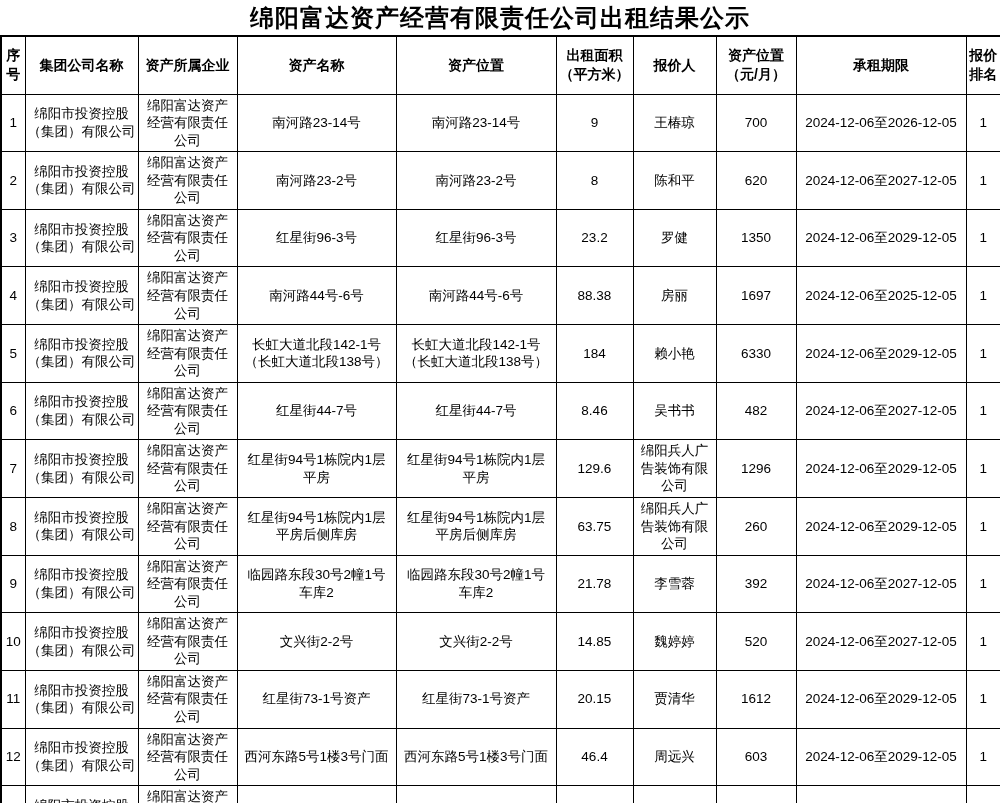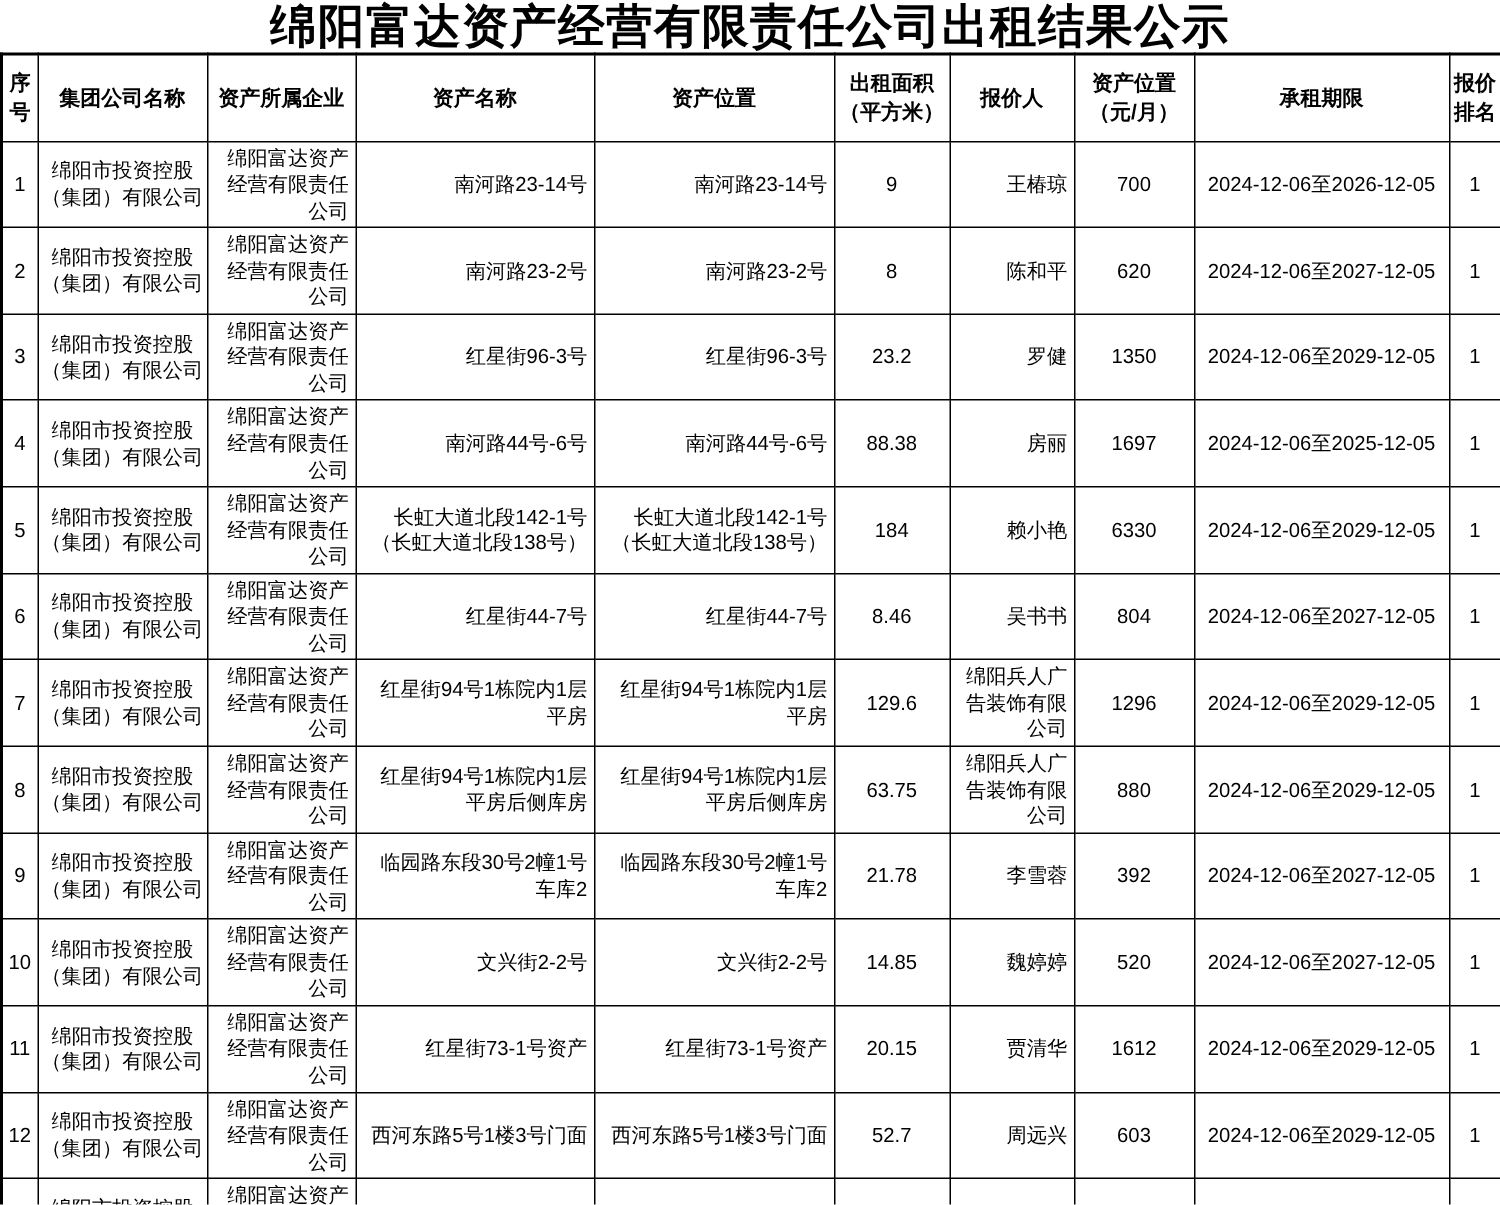--- a/index.html
+++ b/index.html
@@ -8,21 +8,21 @@
     width: 1000px; height: 803px;
     background: #ffffff;
     color: #000000;
     font-family: "Liberation Sans", sans-serif;
     overflow: hidden;
   }
   .page { width: 1000px; height: 803px; background: #ffffff; }
   .title-bar {
     height: 35px;
     display: flex; align-items: center; justify-content: center;
-    font-size: 31px; font-weight: bold;
+    font-size: 24px; font-weight: bold;
     letter-spacing: 1px;
   }
   table.results {
     width: 1000px;
     border-collapse: collapse;
     table-layout: fixed;
     border: 2px solid #000000;
   }
   table.results th, table.results td {
     border: 1px solid #000000;
@@ -38,21 +38,21 @@
     line-height: 1.35;
     padding: 2px 1px;
   }
   tbody tr { height: 39.8px; }
   tbody td {
     font-size: 13.5px;
     line-height: 1.3;
     padding: 2px 4px;
   }
   tbody td.al-center { text-align: center; padding: 2px 1px; }
-  tbody td.al-left   { text-align: right; }
+  tbody td.al-left   { text-align: center; }
 </style>
 </head>
 <body>
 
 <div class="page">
   <div class="title-bar">绵阳富达资产经营有限责任公司出租结果公示</div>
 
   <table class="results">
     <colgroup>
       <col style="width:24px">
@@ -146,21 +146,21 @@
           <td class="al-center">1</td>
         </tr>
         <tr>
           <td class="al-center">6</td>
           <td class="al-center">绵阳市投资控股（集团）有限公司</td>
           <td class="al-left">绵阳富达资产经营有限责任公司</td>
           <td class="al-left">红星街44-7号</td>
           <td class="al-left">红星街44-7号</td>
           <td class="al-center">8.46</td>
           <td class="al-left">吴书书</td>
-          <td class="al-center">804</td>
+          <td class="al-center">482</td>
           <td class="al-center">2024-12-06至2027-12-05</td>
           <td class="al-center">1</td>
         </tr>
         <tr>
           <td class="al-center">7</td>
           <td class="al-center">绵阳市投资控股（集团）有限公司</td>
           <td class="al-left">绵阳富达资产经营有限责任公司</td>
           <td class="al-left">红星街94号1栋院内1层平房</td>
           <td class="al-left">红星街94号1栋院内1层平房</td>
           <td class="al-center">129.6</td>
@@ -170,21 +170,21 @@
           <td class="al-center">1</td>
         </tr>
         <tr>
           <td class="al-center">8</td>
           <td class="al-center">绵阳市投资控股（集团）有限公司</td>
           <td class="al-left">绵阳富达资产经营有限责任公司</td>
           <td class="al-left">红星街94号1栋院内1层平房后侧库房</td>
           <td class="al-left">红星街94号1栋院内1层平房后侧库房</td>
           <td class="al-center">63.75</td>
           <td class="al-left">绵阳兵人广告装饰有限公司</td>
-          <td class="al-center">880</td>
+          <td class="al-center">260</td>
           <td class="al-center">2024-12-06至2029-12-05</td>
           <td class="al-center">1</td>
         </tr>
         <tr>
           <td class="al-center">9</td>
           <td class="al-center">绵阳市投资控股（集团）有限公司</td>
           <td class="al-left">绵阳富达资产经营有限责任公司</td>
           <td class="al-left">临园路东段30号2幢1号车库2</td>
           <td class="al-left">临园路东段30号2幢1号车库2</td>
           <td class="al-center">21.78</td>
@@ -216,21 +216,21 @@
           <td class="al-center">1612</td>
           <td class="al-center">2024-12-06至2029-12-05</td>
           <td class="al-center">1</td>
         </tr>
         <tr>
           <td class="al-center">12</td>
           <td class="al-center">绵阳市投资控股（集团）有限公司</td>
           <td class="al-left">绵阳富达资产经营有限责任公司</td>
           <td class="al-left">西河东路5号1楼3号门面</td>
           <td class="al-left">西河东路5号1楼3号门面</td>
-          <td class="al-center">52.7</td>
+          <td class="al-center">46.4</td>
           <td class="al-left">周远兴</td>
           <td class="al-center">603</td>
           <td class="al-center">2024-12-06至2029-12-05</td>
           <td class="al-center">1</td>
         </tr>
         <tr>
           <td class="al-center">13</td>
           <td class="al-center">绵阳市投资控股（集团）有限公司</td>
           <td class="al-left">绵阳富达资产经营有限责任公司</td>
           <td class="al-left">西河东路5号1楼4号门面</td>

